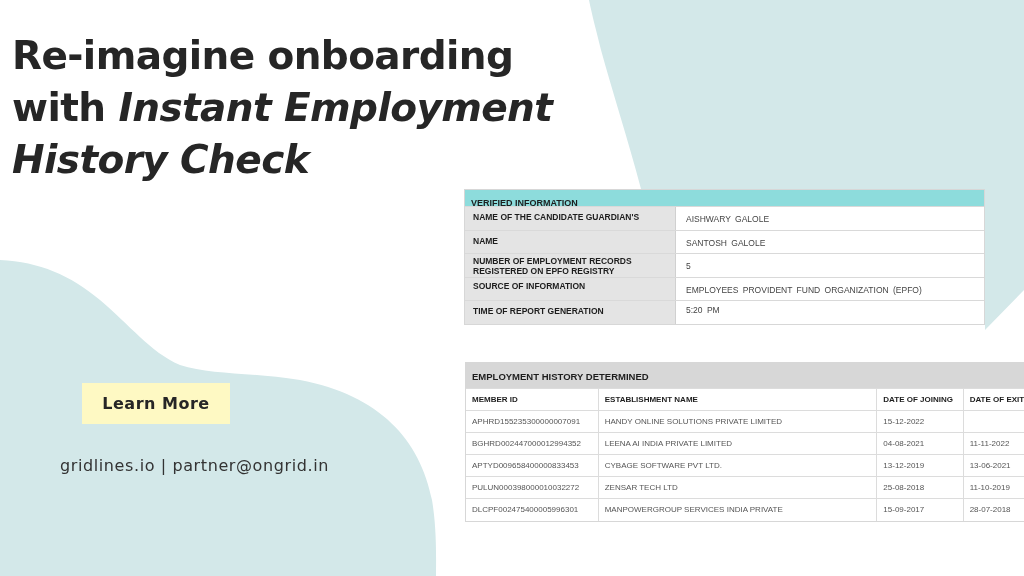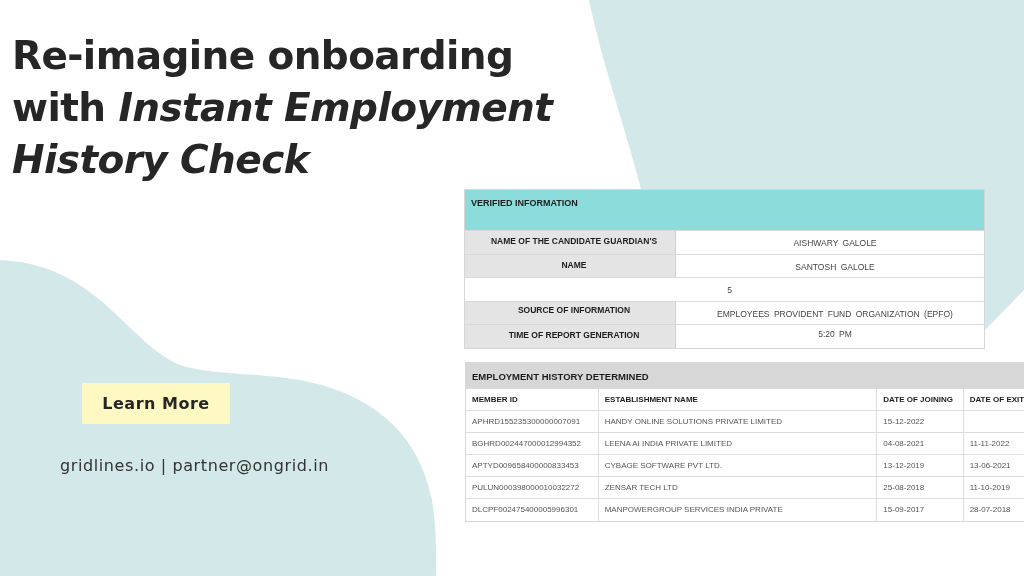--- a/index.html
+++ b/index.html
@@ -27,25 +27,25 @@
     .contact {
       position: absolute; left: 60px; top: 456px; width: 320px;
       font-family: "DejaVu Sans", sans-serif; font-size: 16px;
       color: #333; letter-spacing: 0.6px; z-index: 2; white-space: nowrap;
     }
 
     .card { position: absolute; z-index: 2; background: #fff; border: 1px solid #d7d7d7; }
 
     .verified { left: 464px; top: 189px; width: 521px; }
     .verified .head {
-      height: 40px; background: #8ddcdc;
+      height: 16px; background: #8ddcdc;
       font-family: "Liberation Sans", sans-serif; font-weight: bold; font-size: 9px;
       color: #1d1d1d; padding: 8px 0 0 6px;
     }
-    .verified .row { display: flex; height: 23.5px; border-top: 1px solid #d9d9d9; text-align: center; }
+    .verified .row { display: flex; height: 23.5px; border-top: 1px solid #d9d9d9; }
     .verified .lbl {
       width: 211px; background: #e4e4e4; padding: 5px 0 0 8px;
       font-family: "Liberation Sans", sans-serif; font-weight: bold; font-size: 8.5px;
       color: #1d1d1d; line-height: 10px; border-right: 1px solid #d0d0d0;
     }
     .verified .val {
       flex: 1; padding: 7px 0 0 10px;
       font-family: "Liberation Sans", sans-serif; font-size: 8.5px; color: #444;
       word-spacing: 2px;
     }
@@ -91,20 +91,21 @@
 
   <div class="row">
     <div class="lbl">NAME OF THE CANDIDATE GUARDIAN'S</div>
     <div class="val">AISHWARY GALOLE</div>
   </div>
   <div class="row">
     <div class="lbl">NAME</div>
     <div class="val">SANTOSH GALOLE</div>
   </div>
   <div class="row">
+    <div class="lbl" style="padding-top:2px;">NUMBER OF EMPLOYMENT RECORDS REGISTERED ON EPFO REGISTRY</div>
     <div class="val">5</div>
   </div>
   <div class="row">
     <div class="lbl" style="padding-top:3px;">SOURCE OF INFORMATION</div>
     <div class="val">EMPLOYEES PROVIDENT FUND ORGANIZATION (EPFO)</div>
   </div>
   <div class="row">
     <div class="lbl">TIME OF REPORT GENERATION</div>
     <div class="val" style="padding-top:4px;">5:20 PM</div>
   </div>

